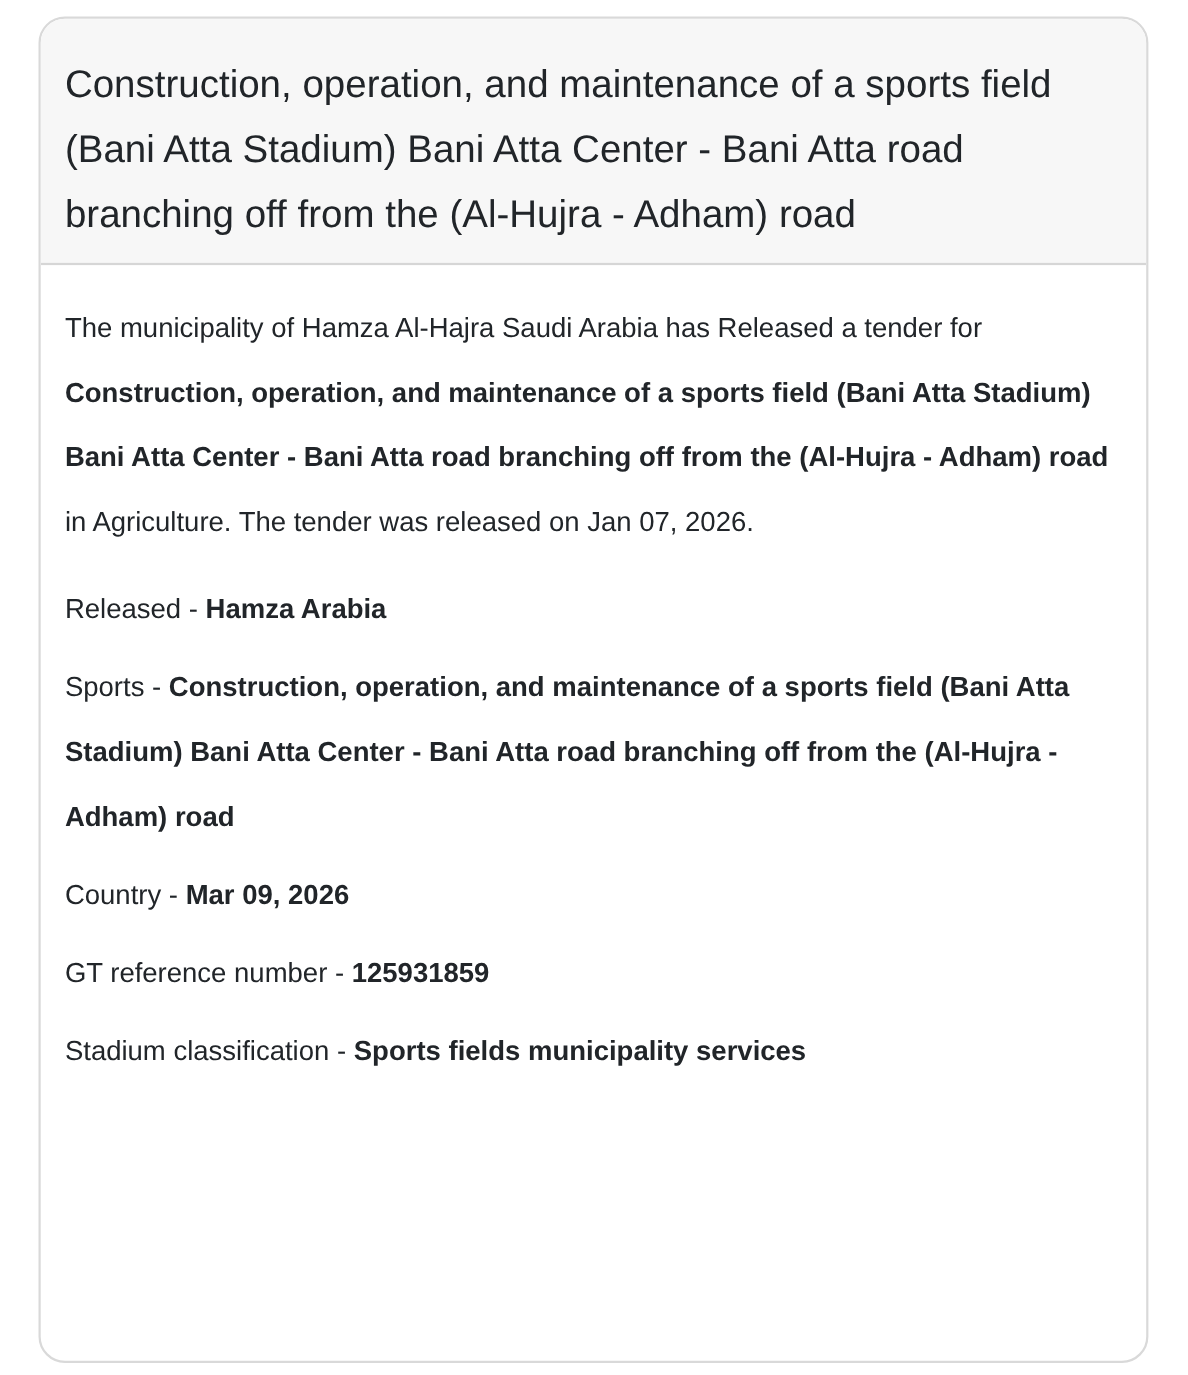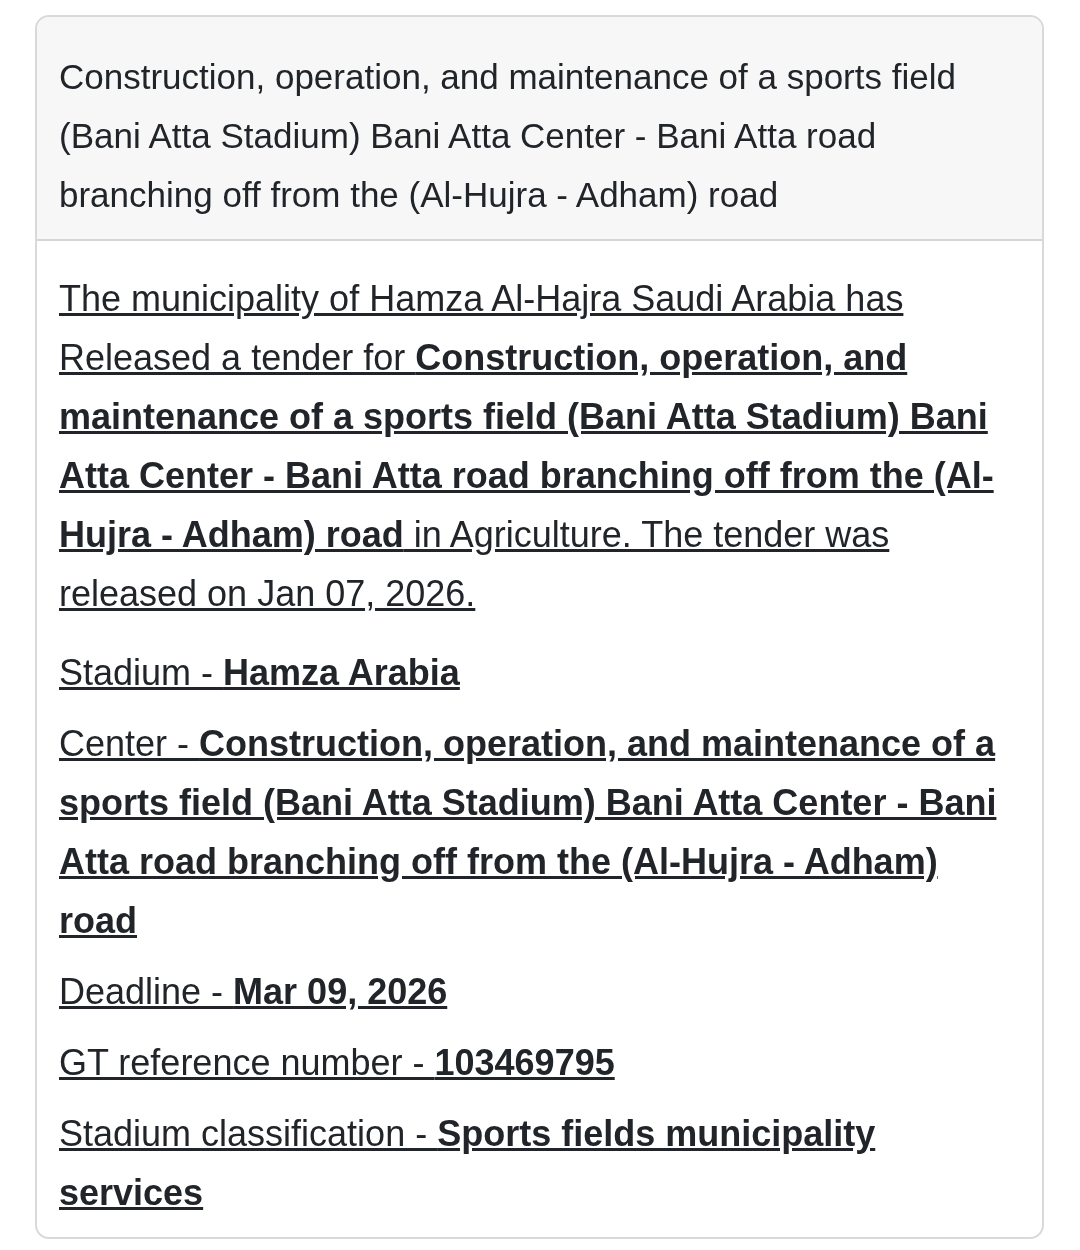--- a/index.html
+++ b/index.html
@@ -2,50 +2,50 @@
 <html><head>
   <meta charset="utf-8">
   <style>
     html, body { margin: 0; padding: 0; background: #ffffff; }
     body {
       width: 1080px; height: 1250px; position: relative; overflow: hidden;
       font-family: "Liberation Sans", sans-serif; color: #212529;
     }
     .card {
       position: absolute; left: 35px; top: 15px; width: 1009px; height: 1224px;
-      border: 2px solid #d9d9d9; border-radius: 14px; box-sizing: border-box;
+      border: 2px solid #d9d9d9; border-radius: 24px; box-sizing: border-box;
       overflow: hidden; background: #ffffff;
     }
     .card-header {
       background: #f7f7f7; border-bottom: 2px solid #d6d6d6;
       height: 224px; box-sizing: border-box;
       padding: 30px 22px 0 22px;
       font-size: 35px; line-height: 59px; color: #212529;
     }
     .card-body {
       padding: 28px 22px 0 22px;
-      font-size: 36px; color: #212529; text-decoration: underline;
+      font-size: 25px; color: #212529;
     }
     .desc { line-height: 59px; margin: 0 0 20px 0; }
     .field { line-height: 59px; margin: 0 0 12px 0; }
     b { font-weight: 700; }
   </style>
 </head>
 <body>
 
 <div class="card">
   <div class="card-header">
     <span>Construction, operation, and maintenance of a sports field (Bani Atta Stadium) Bani Atta Center - Bani Atta road branching off from the (Al-Hujra - Adham) road</span>
   </div>
   <div class="card-body">
     <p class="desc"><span>The municipality of Hamza Al-Hajra Saudi Arabia has Released a tender for </span><b>Construction, operation, and maintenance of a sports field (Bani Atta Stadium) Bani Atta Center - Bani Atta road branching off from the (Al-Hujra - Adham) road</b><span> in Agriculture. The tender was released on Jan 07, 2026.</span></p>
 
-    <p class="field"><span>Stadium - </span><b>Hamza Arabia</b></p>
+    <p class="field"><span>Released - </span><b>Hamza Arabia</b></p>
 
-    <p class="field"><span>Center - </span><b>Construction, operation, and maintenance of a sports field (Bani Atta Stadium) Bani Atta Center - Bani Atta road branching off from the (Al-Hujra - Adham) road</b></p>
+    <p class="field"><span>Sports - </span><b>Construction, operation, and maintenance of a sports field (Bani Atta Stadium) Bani Atta Center - Bani Atta road branching off from the (Al-Hujra - Adham) road</b></p>
 
-    <p class="field"><span>Deadline - </span><b>Mar 09, 2026</b></p>
+    <p class="field"><span>Country - </span><b>Mar 09, 2026</b></p>
 
-    <p class="field"><span>GT reference number - </span><b>103469795</b></p>
+    <p class="field"><span>GT reference number - </span><b>125931859</b></p>
 
     <p class="field"><span>Stadium classification - </span><b>Sports fields municipality services</b></p>
   </div>
 </div>
 
 </body></html>

